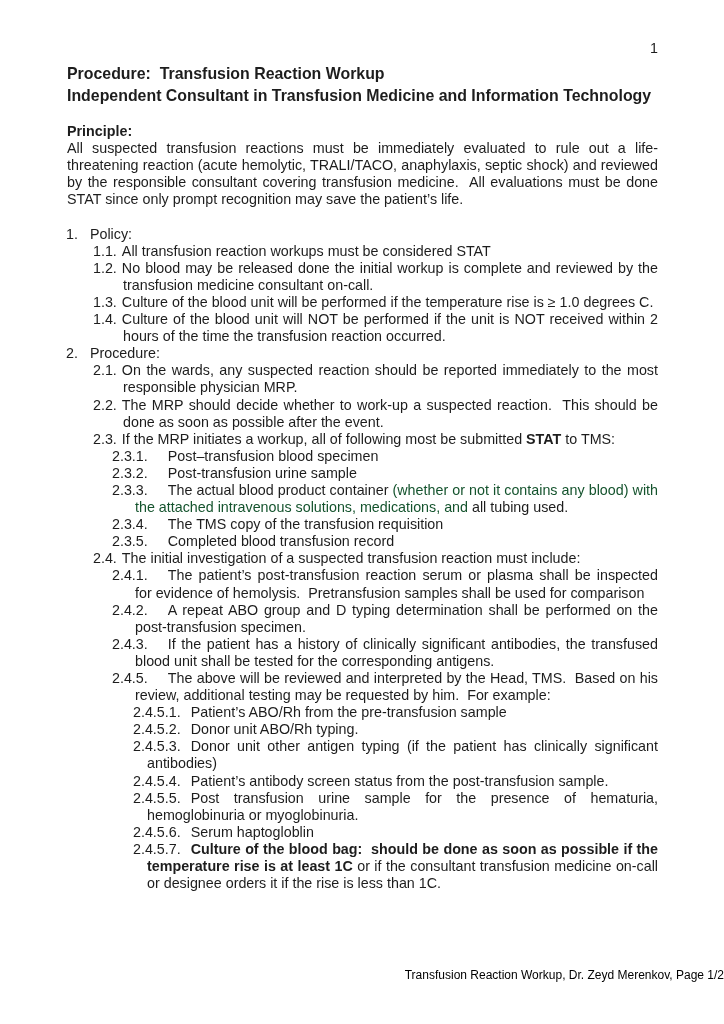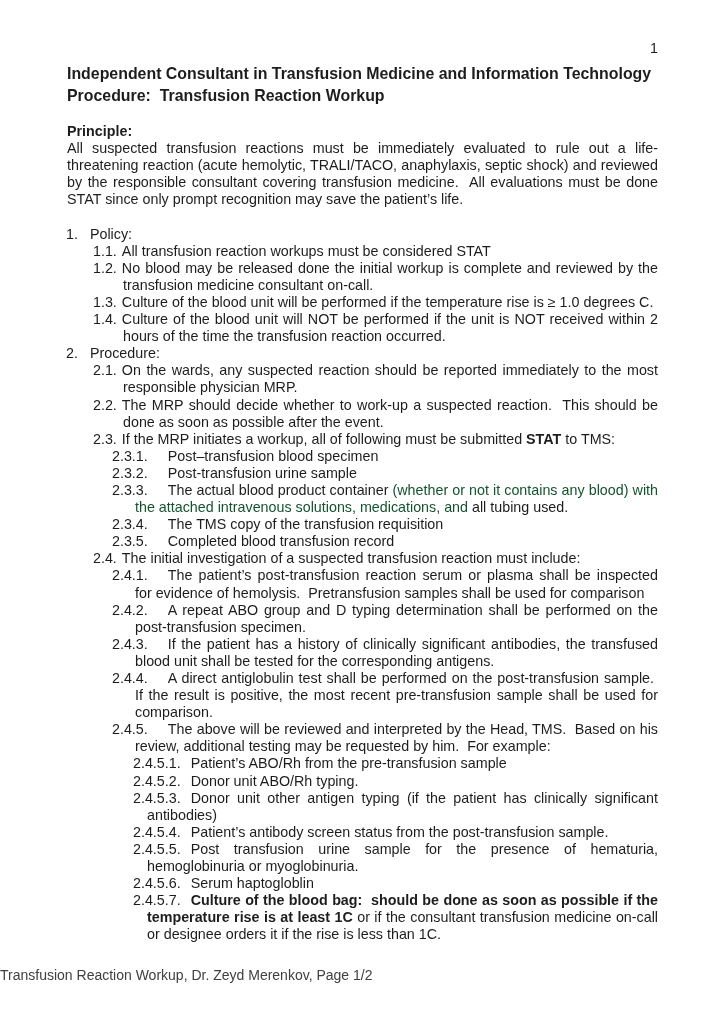--- a/index.html
+++ b/index.html
@@ -34,54 +34,53 @@
   .lv2 .num { padding-right: 5px; }
   .lv3 .num { padding-right: 20px; }
   .lv4 .num { padding-right: 10px; }
   .b { font-weight: bold; }
   .gray { color: #14532d; }
   .footer {
     position: absolute;
     left: 0;
     right: 0;
     top: 967px;
-    text-align: left;
-    font-size: 14px;
-    color: #404040;
+    text-align: right;
+    font-size: 12px;
+    color: #000000;
   }
 </style>
 </head>
 <body>
 
 <div class="page">
   <div class="page-number">1</div>
+  <div class="title">Procedure:&nbsp; Transfusion Reaction Workup</div>
   <div class="title">Independent Consultant in Transfusion Medicine and Information Technology</div>
-  <div class="title">Procedure:&nbsp; Transfusion Reaction Workup</div>
   <div class="principle-heading">Principle:</div>
   <div class="para">All suspected transfusion reactions must be immediately evaluated to rule out a life-threatening reaction (acute hemolytic, TRALI/TACO, anaphylaxis, septic shock) and reviewed by the responsible consultant covering transfusion medicine.&nbsp; All evaluations must be done STAT since only prompt recognition may save the patient’s life.</div>
   <div class="list">
       <div class="li lv1"><span class="num">1.</span><span>Policy:</span></div>
       <div class="li lv2"><span class="num">1.1.</span><span>All transfusion reaction workups must be considered STAT</span></div>
       <div class="li lv2"><span class="num">1.2.</span><span>No blood may be released done the initial workup is complete and reviewed by the transfusion medicine consultant on-call.</span></div>
       <div class="li lv2"><span class="num">1.3.</span><span>Culture of the blood unit will be performed if the temperature rise is ≥ 1.0 degrees C.</span></div>
       <div class="li lv2"><span class="num">1.4.</span><span>Culture of the blood unit will NOT be performed if the unit is NOT received within 2 hours of the time the transfusion reaction occurred.</span></div>
       <div class="li lv1"><span class="num">2.</span><span>Procedure:</span></div>
       <div class="li lv2"><span class="num">2.1.</span><span>On the wards, any suspected reaction should be reported immediately to the most responsible physician MRP.</span></div>
       <div class="li lv2"><span class="num">2.2.</span><span>The MRP should decide whether to work-up a suspected reaction.&nbsp; This should be done as soon as possible after the event.</span></div>
-      <div class="li lv2"><span class="num">2.3.</span><span>If the MRP initiates a workup, all of following must be submitted </span><span class="b">STAT</span><span> to TMS:</span></div>
+      <div class="li lv2"><span class="num">2.3.</span><span>If the MRP initiates a workup, all of following most be submitted </span><span class="b">STAT</span><span> to TMS:</span></div>
       <div class="li lv3"><span class="num">2.3.1.</span><span>Post–transfusion blood specimen</span></div>
       <div class="li lv3"><span class="num">2.3.2.</span><span>Post-transfusion urine sample</span></div>
       <div class="li lv3"><span class="num">2.3.3.</span><span>The actual blood product container </span><span class="gray">(whether or not it contains any blood) with the attached intravenous solutions, medications, and </span><span>all tubing used.</span></div>
       <div class="li lv3"><span class="num">2.3.4.</span><span>The TMS copy of the transfusion requisition</span></div>
       <div class="li lv3"><span class="num">2.3.5.</span><span>Completed blood transfusion record</span></div>
       <div class="li lv2"><span class="num">2.4.</span><span>The initial investigation of a suspected transfusion reaction must include:</span></div>
       <div class="li lv3"><span class="num">2.4.1.</span><span>The patient’s post-transfusion reaction serum or plasma shall be inspected for evidence of hemolysis.&nbsp; Pretransfusion samples shall be used for comparison</span></div>
       <div class="li lv3"><span class="num">2.4.2.</span><span>A repeat ABO group and D typing determination shall be performed on the post-transfusion specimen.</span></div>
       <div class="li lv3"><span class="num">2.4.3.</span><span>If the patient has a history of clinically significant antibodies, the transfused blood unit shall be tested for the corresponding antigens.</span></div>
-      <div class="li lv3"><span class="num">2.4.4.</span><span>A direct antiglobulin test shall be performed on the post-transfusion sample.&nbsp; If the result is positive, the most recent pre-transfusion sample shall be used for comparison.</span></div>
       <div class="li lv3"><span class="num">2.4.5.</span><span>The above will be reviewed and interpreted by the Head, TMS.&nbsp; Based on his review, additional testing may be requested by him.&nbsp; For example:</span></div>
       <div class="li lv4"><span class="num">2.4.5.1.</span><span>Patient’s ABO/Rh from the pre-transfusion sample</span></div>
       <div class="li lv4"><span class="num">2.4.5.2.</span><span>Donor unit ABO/Rh typing.</span></div>
       <div class="li lv4"><span class="num">2.4.5.3.</span><span>Donor unit other antigen typing (if the patient has clinically significant antibodies)</span></div>
       <div class="li lv4"><span class="num">2.4.5.4.</span><span>Patient’s antibody screen status from the post-transfusion sample.</span></div>
       <div class="li lv4"><span class="num">2.4.5.5.</span><span>Post transfusion urine sample for the presence of hematuria, hemoglobinuria or myoglobinuria.</span></div>
       <div class="li lv4"><span class="num">2.4.5.6.</span><span>Serum haptogloblin</span></div>
       <div class="li lv4"><span class="num">2.4.5.7.</span><span class="b">Culture of the blood bag:&nbsp; should be done as soon as possible if the temperature rise is at least 1C</span><span> or if the consultant transfusion medicine on-call or designee orders it if the rise is less than 1C.</span></div>
     </div>
   <div class="footer">Transfusion Reaction Workup, Dr. Zeyd Merenkov, Page 1/2</div>

